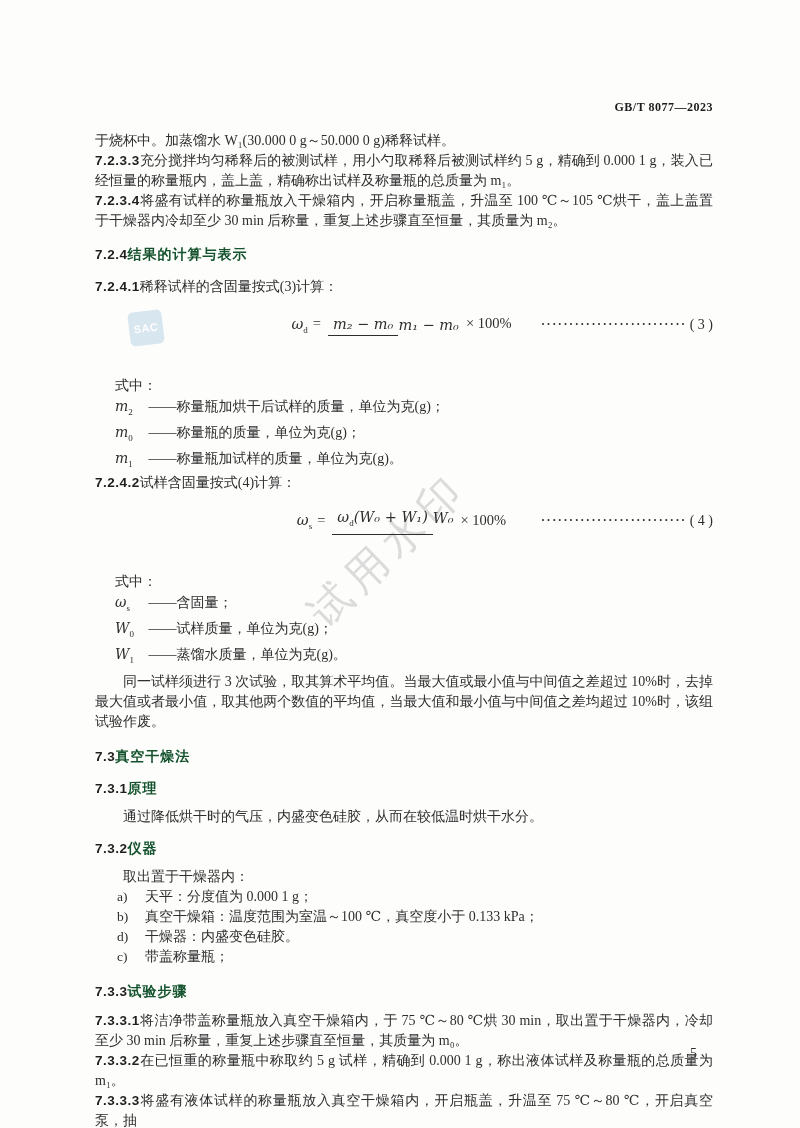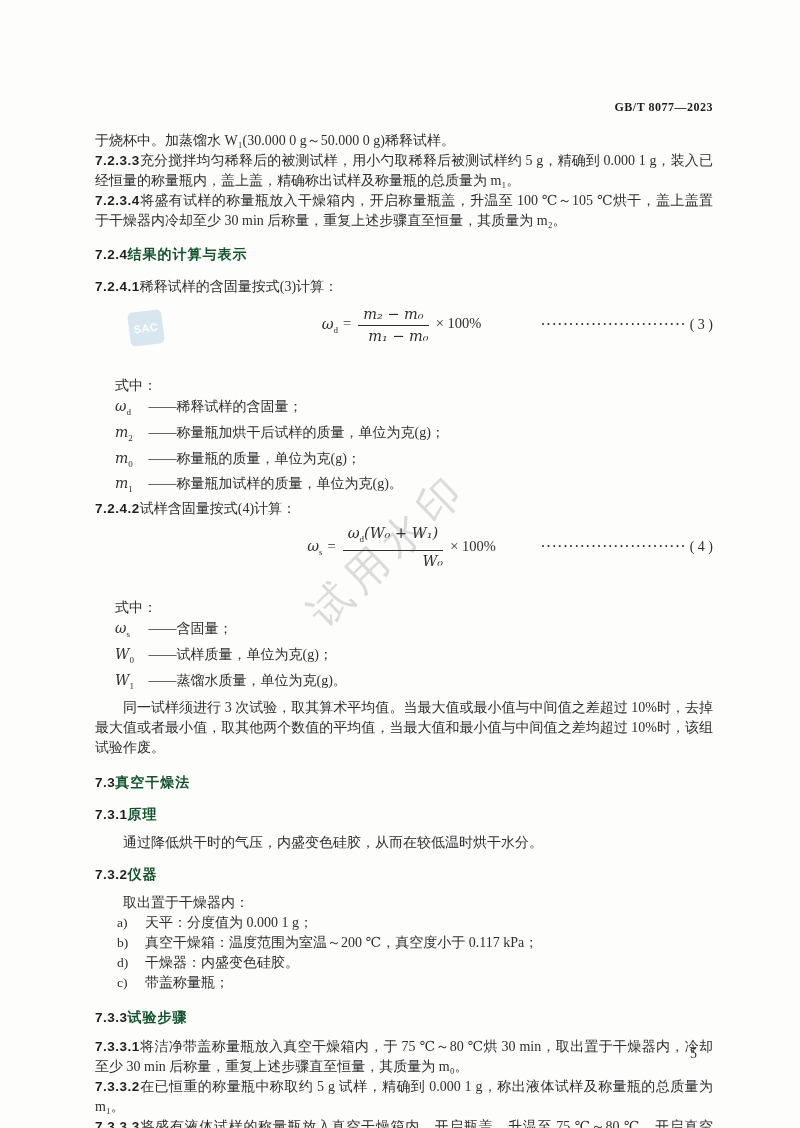--- a/index.html
+++ b/index.html
@@ -49,21 +49,21 @@
   .mt-tiny{margin-top:2px;}
   
   .formula{
     position:relative;height:44px;margin:6px 0 0 0;
     display:flex;align-items:center;justify-content:center;
     font-size:14.5px;
   }
   .mi{font-style:italic;font-family:"DejaVu Serif","Liberation Serif",serif;}
   sub{font-size:9px;}
   .mo{margin:0 5px;}
-  .frac{display:inline-flex;flex-direction:column;text-align:right;vertical-align:middle;margin:0 2px;line-height:19px;}
+  .frac{display:inline-flex;text-align:right;vertical-align:middle;margin:0 2px;line-height:19px;}
   .fnum{border-bottom:1px solid #2e2e2e;padding:0 5px 1px 5px;}
   .fden{padding-top:1px;}
   .fref{position:absolute;right:0;top:50%;transform:translateY(-50%);font-size:14px;white-space:nowrap;}
   .dots{letter-spacing:1.6px;margin-right:3px;font-weight:bold;font-size:12px;vertical-align:1px;}
   
   .sz{padding-left:20px;margin-top:29px;}
   .def-row{font-size:14px;line-height:20px;padding-left:20px;}
   .def-sym{display:inline-block;min-width:30px;}
   
   .list-item{font-size:14px;line-height:20px;padding-left:22px;}
@@ -118,21 +118,20 @@
         <i class="mi">ω</i><sub>d</sub><span class="mo">=</span><span class="frac">
             <span class="fnum mi">m₂ − m₀</span>
             <span class="fden mi">m₁ − m₀</span>
           </span><span class="mo">× 100%</span>
       </span>
       <span class="fref"><span class="dots">··························</span><span>( 3 )</span></span>
     </div>
 
     <p class="para sz">式中：</p>
 
-    <p class="def-row"><span class="def-sym"><i class="mi">ω</i><sub>d</sub></span><span> ——稀释试样的含固量；</span></p>
     <p class="def-row"><span class="def-sym"><i class="mi">m</i><sub>2</sub></span><span> ——称量瓶加烘干后试样的质量，单位为克(g)；</span></p>
     <p class="def-row"><span class="def-sym"><i class="mi">m</i><sub>0</sub></span><span> ——称量瓶的质量，单位为克(g)；</span></p>
     <p class="def-row"><span class="def-sym"><i class="mi">m</i><sub>1</sub></span><span> ——称量瓶加试样的质量，单位为克(g)。</span></p>
 
     <p class="para"><b class="cnum">7.2.4.2</b><span>试样含固量按式(4)计算：</span></p>
 
     <div class="formula">
       <span>
         <i class="mi">ω</i><sub>s</sub><span class="mo">=</span><span class="frac">
             <span class="fnum"><i class="mi">ω</i><sub>d</sub><span class="mi">(W₀ + W₁)</span></span>
@@ -154,21 +153,21 @@
 
     <div class="h2 mt-h3"><b class="cnum">7.3.1</b><b class="htext">原理</b></div>
 
     <p class="para indent mt-p">通过降低烘干时的气压，内盛变色硅胶，从而在较低温时烘干水分。</p>
 
     <div class="h2 mt-h3"><b class="cnum">7.3.2</b><b class="htext">仪器</b></div>
 
     <p class="para indent mt-p">取出置于干燥器内：</p>
 
     <p class="list-item"><span class="li-label">a)</span><span>天平：分度值为 0.000 1 g；</span></p>
-    <p class="list-item"><span class="li-label">b)</span><span>真空干燥箱：温度范围为室温～200 ℃，真空度小于 0.117 kPa；</span></p>
+    <p class="list-item"><span class="li-label">b)</span><span>真空干燥箱：温度范围为室温～100 ℃，真空度小于 0.133 kPa；</span></p>
     <p class="list-item"><span class="li-label">d)</span><span>干燥器：内盛变色硅胶。</span></p>
     <p class="list-item"><span class="li-label">c)</span><span>带盖称量瓶；</span></p>
 
     <div class="h2 mt-big"><b class="cnum">7.3.3</b><b class="htext">试验步骤</b></div>
 
     <p class="para mt-step"><b class="cnum">7.3.3.1</b><span>将洁净带盖称量瓶放入真空干燥箱内，于 75 ℃～80 ℃烘 30 min，取出置于干燥器内，冷却至少 30 min 后称量，重复上述步骤直至恒量，其质量为 m₀。</span></p>
 
     <p class="para"><b class="cnum">7.3.3.2</b><span>在已恒重的称量瓶中称取约 5 g 试样，精确到 0.000 1 g，称出液体试样及称量瓶的总质量为 m₁。</span></p>
 
     <p class="para"><b class="cnum">7.3.3.3</b><span>将盛有液体试样的称量瓶放入真空干燥箱内，开启瓶盖，升温至 75 ℃～80 ℃，开启真空泵，抽</span></p>

